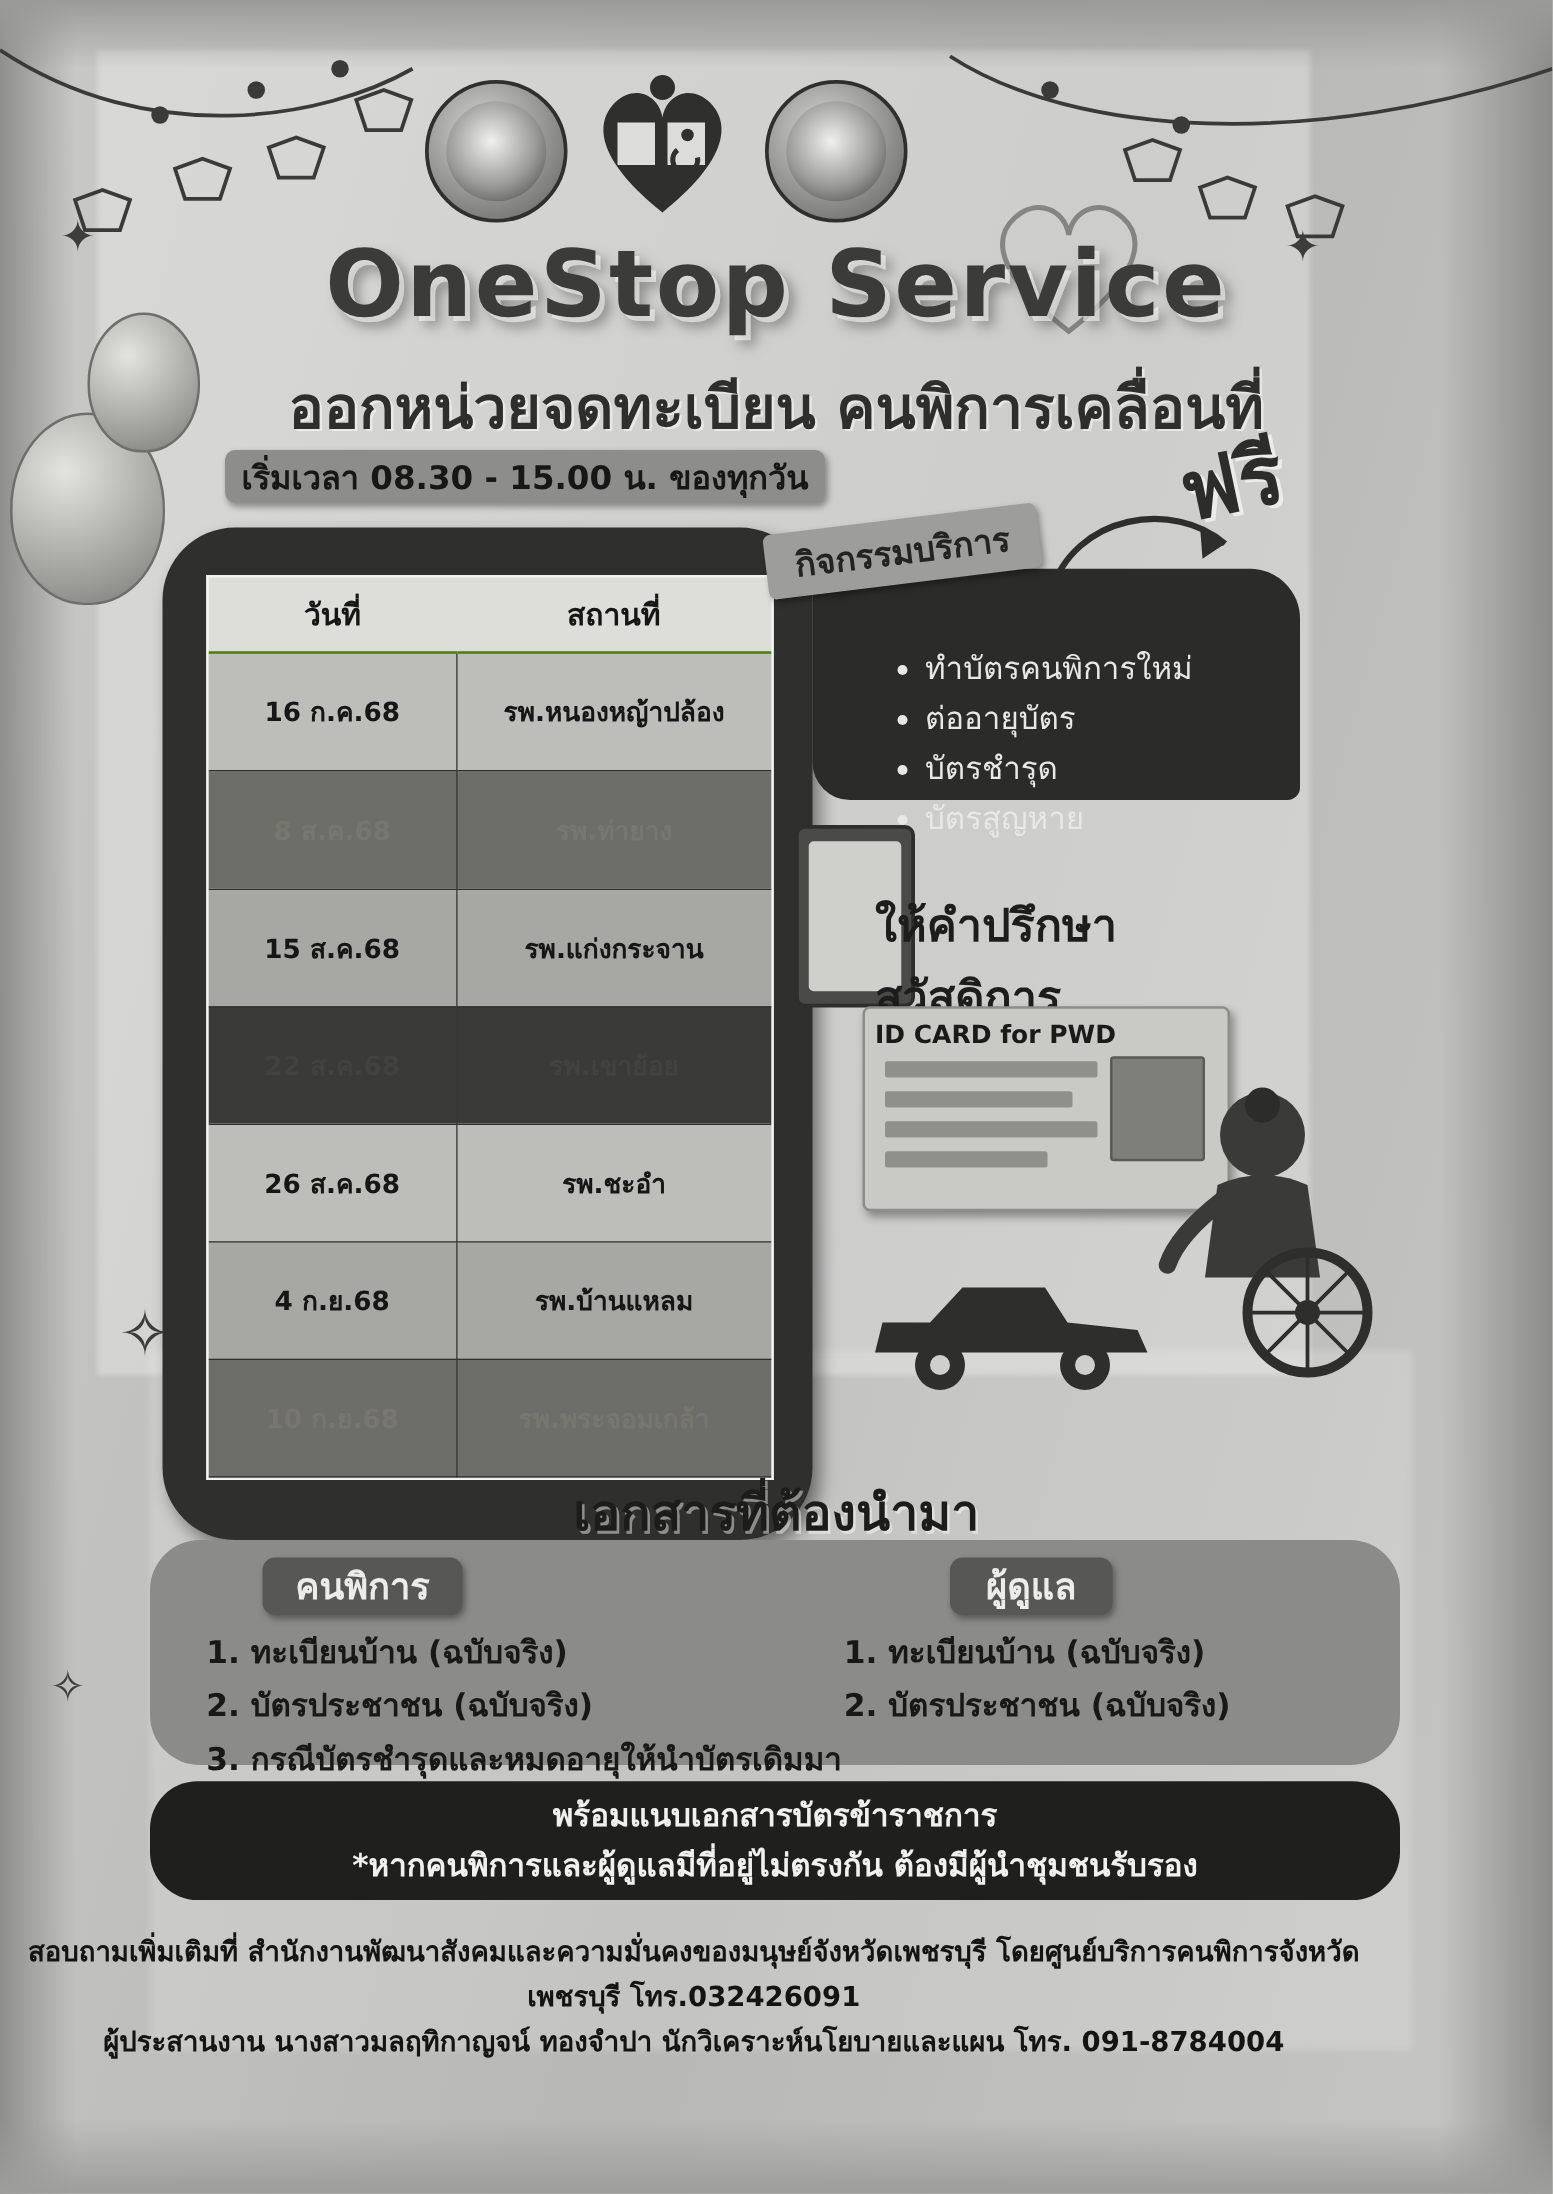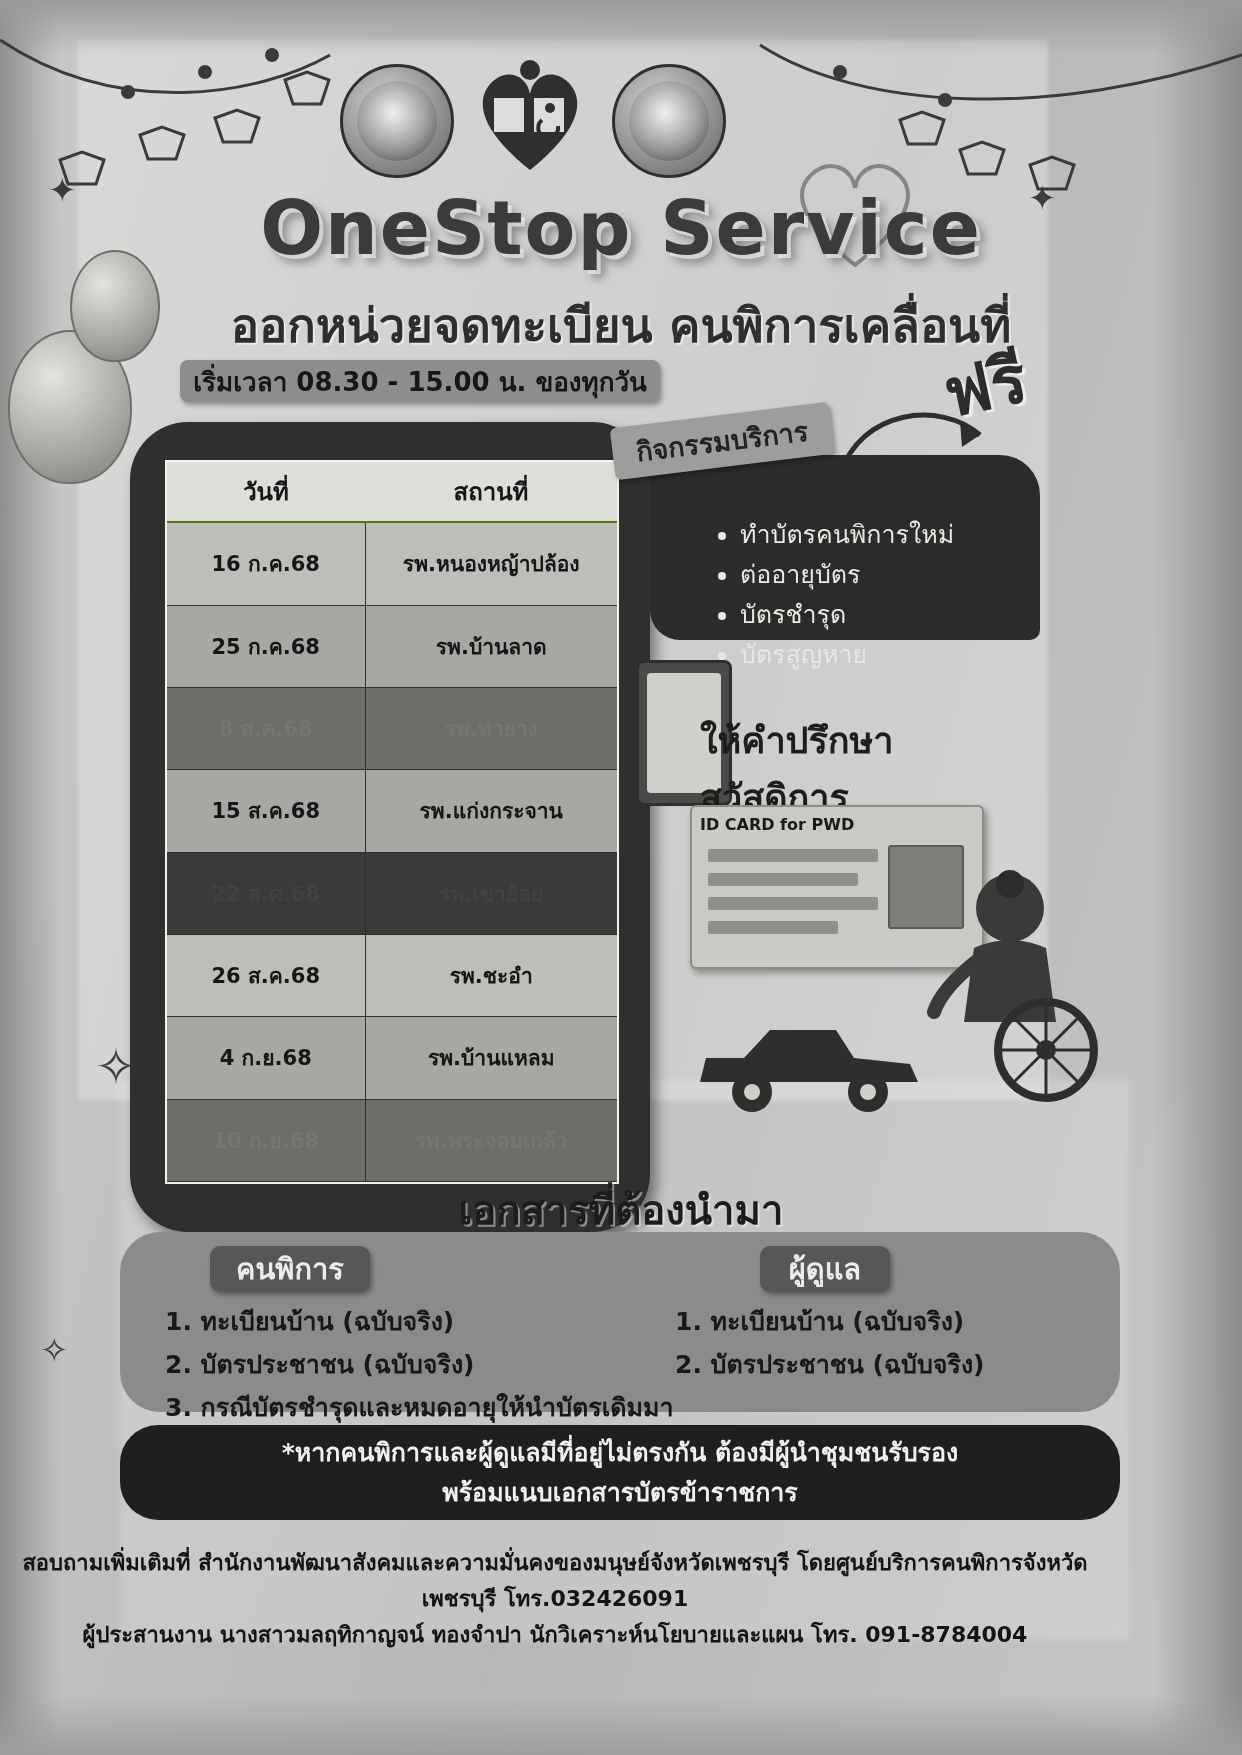--- a/index.html
+++ b/index.html
@@ -124,21 +124,21 @@
   .consult{
     position:absolute;left:700px;top:712px;width:330px;
     font-size:36px;font-weight:bold;color:#1d1d1b;
   }
   .idcard{
     position:absolute;left:690px;top:805px;width:290px;height:160px;
     background:#c9c9c6;border:2px solid #8d8d8a;border-radius:6px;
     box-shadow:3px 4px 7px rgba(0,0,0,0.35);
   }
   .idcard-title{
-    position:absolute;left:700px;top:815px;font-size:16px;font-weight:bold;color:#1a1a18;
+    position:absolute;left:700px;top:815px;font-size:20px;font-weight:bold;color:#1a1a18;
   }
   .idcard .line{position:absolute;left:16px;height:13px;background:#8f8f8c;border-radius:2px;}
   .idcard .photo{position:absolute;right:18px;top:38px;width:72px;height:80px;background:#7e7e7b;border:2px solid #5a5a57;border-radius:3px;}
   .lanyard{
     position:absolute;left:636px;top:660px;width:90px;height:140px;
     background:#4a4a48;border-radius:8px;border:3px solid #2e2e2c;
   }
   .lanyard .mini{position:absolute;left:8px;top:10px;right:8px;bottom:10px;background:#cfcfcc;border-radius:4px;}
   .person{
     position:absolute;left:900px;top:860px;width:200px;height:270px;
@@ -272,24 +272,20 @@
           <tr>
             <th>วันที่</th>
             <th>สถานที่</th>
           </tr>
         </thead>
         <tbody>
           <tr class="shade-a">
             <td class="datecol">16 ก.ค.68</td>
             <td>รพ.หนองหญ้าปล้อง</td>
           </tr>
-          <tr class="shade-b">
-            <td class="datecol">25 ก.ค.68</td>
-            <td>รพ.บ้านลาด</td>
-          </tr>
           <tr class="shade-dark2">
             <td class="datecol">8 ส.ค.68</td>
             <td>รพ.ท่ายาง</td>
           </tr>
           <tr class="shade-b">
             <td class="datecol">15 ส.ค.68</td>
             <td>รพ.แก่งกระจาน</td>
           </tr>
           <tr class="shade-dark">
             <td class="datecol">22 ส.ค.68</td>
@@ -367,21 +363,21 @@
     <div>1. ทะเบียนบ้าน (ฉบับจริง)</div>
     <div>2. บัตรประชาชน (ฉบับจริง)</div>
     <div>3. กรณีบัตรชำรุดและหมดอายุให้นำบัตรเดิมมา</div>
   </div>
   <div class="doclist right">
     <div>1. ทะเบียนบ้าน (ฉบับจริง)</div>
     <div>2. บัตรประชาชน (ฉบับจริง)</div>
   </div>
 
   <div class="note">
+    <div>พร้อมแนบเอกสารบัตรข้าราชการ</div>
     <div>*หากคนพิการและผู้ดูแลมีที่อยู่ไม่ตรงกัน ต้องมีผู้นำชุมชนรับรอง</div>
-    <div>พร้อมแนบเอกสารบัตรข้าราชการ</div>
   </div>
 
   <div class="footer">
     <div>สอบถามเพิ่มเติมที่ สำนักงานพัฒนาสังคมและความมั่นคงของมนุษย์จังหวัดเพชรบุรี โดยศูนย์บริการคนพิการจังหวัดเพชรบุรี โทร.032426091</div>
     <div>ผู้ประสานงาน นางสาวมลฤทิกาญจน์ ทองจำปา นักวิเคราะห์นโยบายและแผน โทร. 091-8784004</div>
   </div>
 </div>
 
 </body></html>

